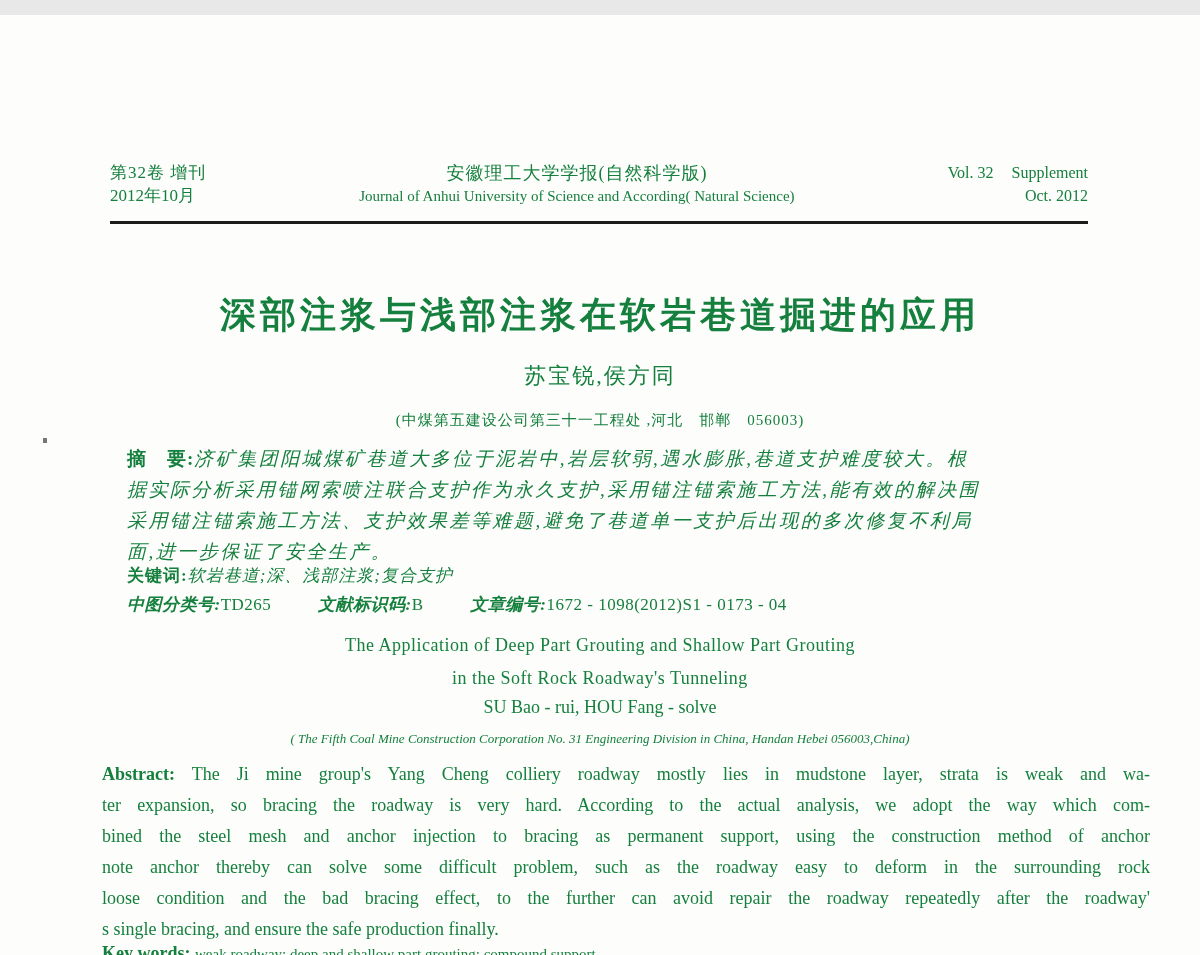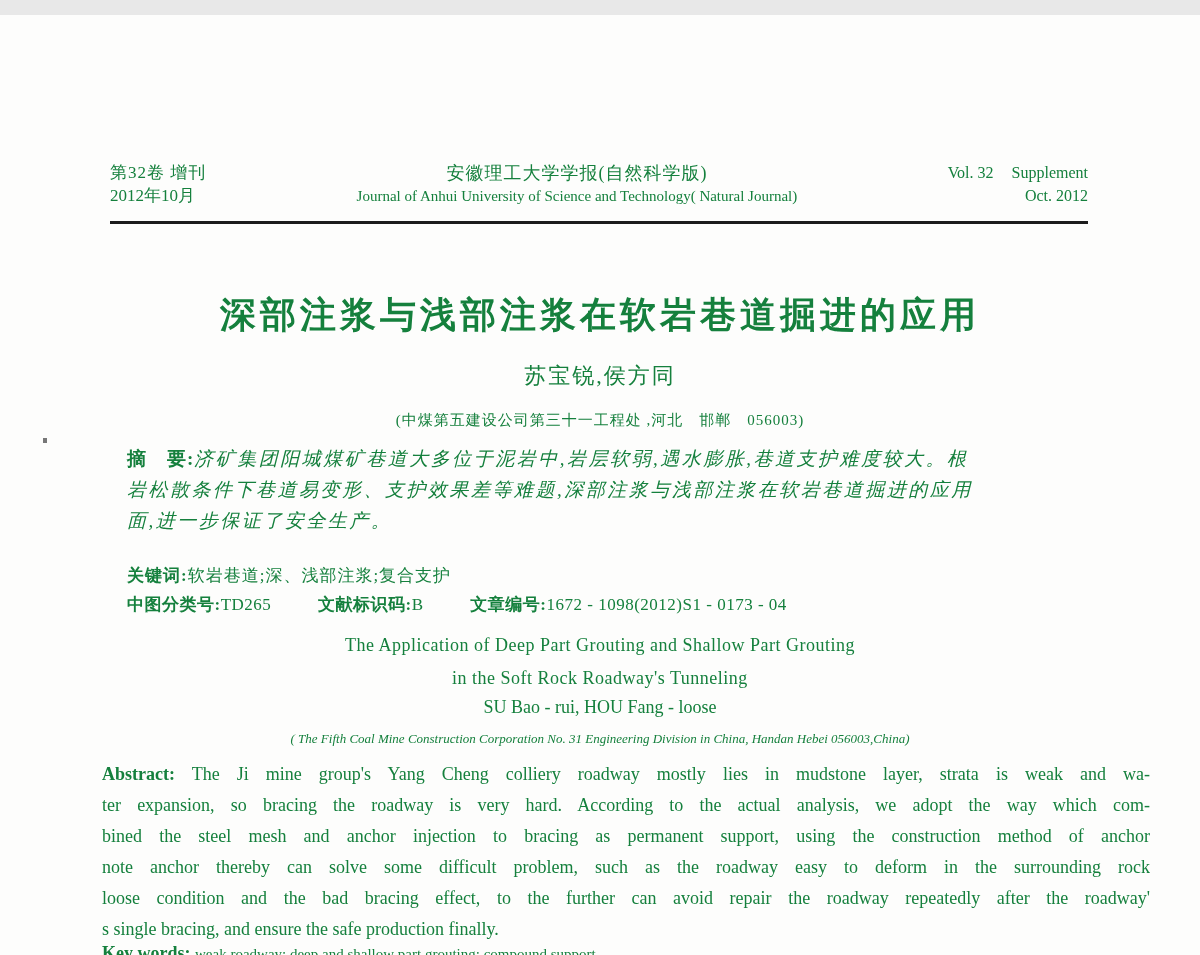--- a/index.html
+++ b/index.html
@@ -47,26 +47,26 @@
   .abstract-cn{
     position:absolute;top:428px;left:127px;width:965px;
     font-size:19px;line-height:31px;font-style:italic;letter-spacing:2.5px;
   }
   .abstract-cn .lab{font-style:normal;font-weight:bold;letter-spacing:1px;}
   .kw-cn{
     position:absolute;top:549px;left:127px;width:965px;
     font-size:17px;letter-spacing:1px;
   }
   .kw-cn .lab{font-weight:bold;}
-  .kw-cn .val{}
+  .kw-cn .val{font-style:italic;}
   .clc-line{
     position:absolute;top:578px;left:127px;width:965px;
     font-size:17px;letter-spacing:0.5px;
   }
-  .clc-line .lab{font-weight:bold;}
+  .clc-line .lab{font-weight:bold;font-style:italic;}
   .clc-line .grp{margin-right:42px;}
   
   .title-en{
     position:absolute;top:614px;left:0;width:100%;
     text-align:center;font-size:18px;line-height:33px;letter-spacing:0.5px;
   }
   .authors-en{
     position:absolute;top:682px;left:0;width:100%;
     text-align:center;font-size:18px;
   }
@@ -94,57 +94,58 @@
 
 <div class="page">
 
   <div class="masthead">
     <div class="mast-left">
       <div class="vol-cn">第32卷  增刊</div>
       <div>2012年10月</div>
     </div>
     <div class="mast-center">
       <div class="journal-cn">安徽理工大学学报(自然科学版)</div>
-      <div class="journal-en">Journal of Anhui University of Science and Technology( Natural Journal)</div>
+      <div class="journal-en">Journal of Anhui University of Science and According( Natural Science)</div>
     </div>
     <div class="mast-right">
       <div class="row1">
         <span>Vol. 32</span><span class="gap"></span><span>Supplement</span>
       </div>
       <div>Oct. 2012</div>
     </div>
   </div>
   <div class="rule"></div>
   <div class="speck"></div>
 
   <div class="title-cn">深部注浆与浅部注浆在软岩巷道掘进的应用</div>
   <div class="authors-cn">苏宝锐,侯方同</div>
   <div class="affil-cn">(中煤第五建设公司第三十一工程处 ,河北　邯郸　056003)</div>
 
   <div class="abstract-cn">
     <div><span class="lab">摘　要:</span><span>济矿集团阳城煤矿巷道大多位于泥岩中,岩层软弱,遇水膨胀,巷道支护难度较大。根</span></div>
-    <div>岩松散条件下巷道易变形、支护效果差等难题,深部注浆与浅部注浆在软岩巷道掘进的应用</div>
+    <div>据实际分析采用锚网索喷注联合支护作为永久支护,采用锚注锚索施工方法,能有效的解决围</div>
+    <div>采用锚注锚索施工方法、支护效果差等难题,避免了巷道单一支护后出现的多次修复不利局</div>
     <div>面,进一步保证了安全生产。</div>
   </div>
 
   <div class="kw-cn">
     <span class="lab">关键词:</span><span class="val">软岩巷道;深、浅部注浆;复合支护</span>
   </div>
 
   <div class="clc-line">
     <span class="grp"><span class="lab">中图分类号:</span><span>TD265</span></span>
     <span class="grp"><span class="lab">文献标识码:</span><span>B</span></span>
     <span class="grp"><span class="lab">文章编号:</span><span>1672 - 1098(2012)S1 - 0173 - 04</span></span>
   </div>
 
   <div class="title-en">
     <div>The Application of Deep Part Grouting and Shallow Part Grouting</div>
     <div>in the Soft Rock Roadway's Tunneling</div>
   </div>
-  <div class="authors-en">SU Bao - rui, HOU Fang - loose</div>
+  <div class="authors-en">SU Bao - rui, HOU Fang - solve</div>
   <div class="affil-en">( The Fifth Coal Mine Construction Corporation No. 31 Engineering Division in China, Handan Hebei 056003,China)</div>
 
   <div class="abstract-en">
     <div class="jline"><span class="lab">Abstract:</span> <span>The Ji mine group's Yang Cheng colliery roadway mostly lies in mudstone layer, strata is weak and wa-</span></div>
     <div class="jline">ter expansion, so bracing the roadway is very hard. According to the actual analysis, we adopt the way which com-</div>
     <div class="jline">bined the steel mesh and anchor injection to bracing as permanent support, using the construction method of anchor</div>
     <div class="jline">note anchor thereby can solve some difficult problem, such as the roadway easy to deform in the surrounding rock</div>
     <div class="jline">loose condition and the bad bracing effect, to the further can avoid repair the roadway repeatedly after the roadway'</div>
     <div class="lastline">s single bracing, and ensure the safe production finally.</div>
   </div>

